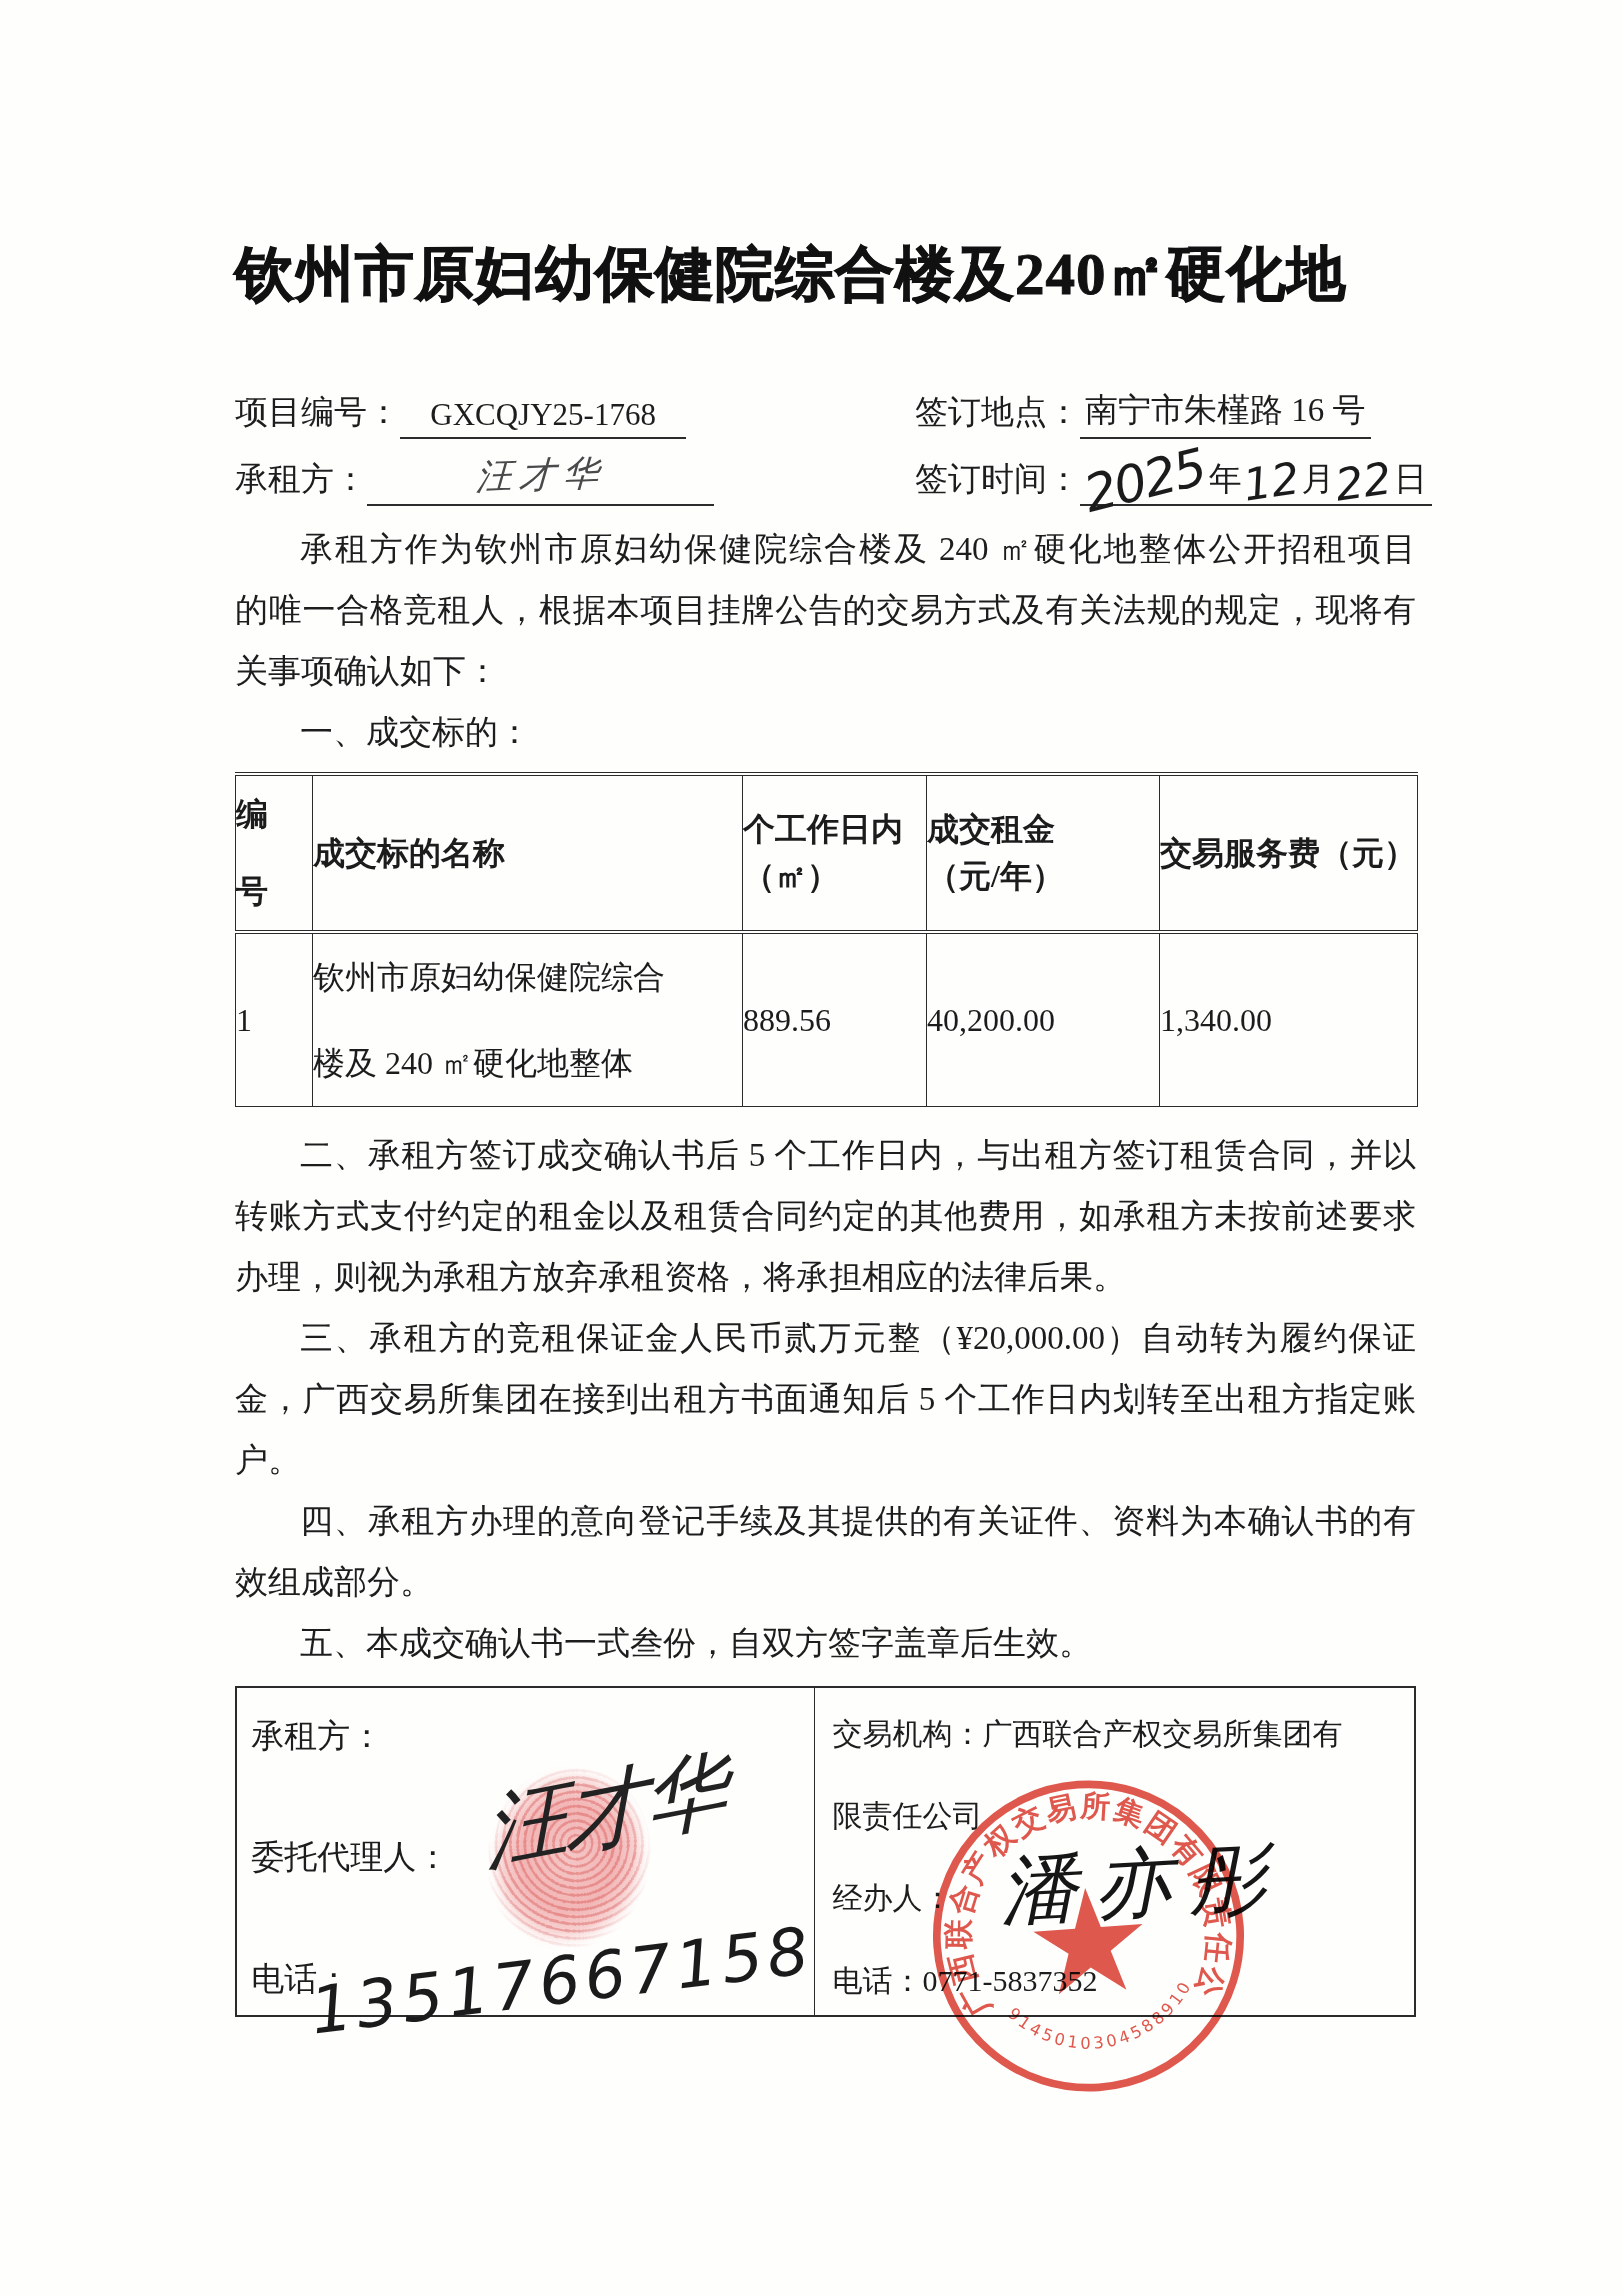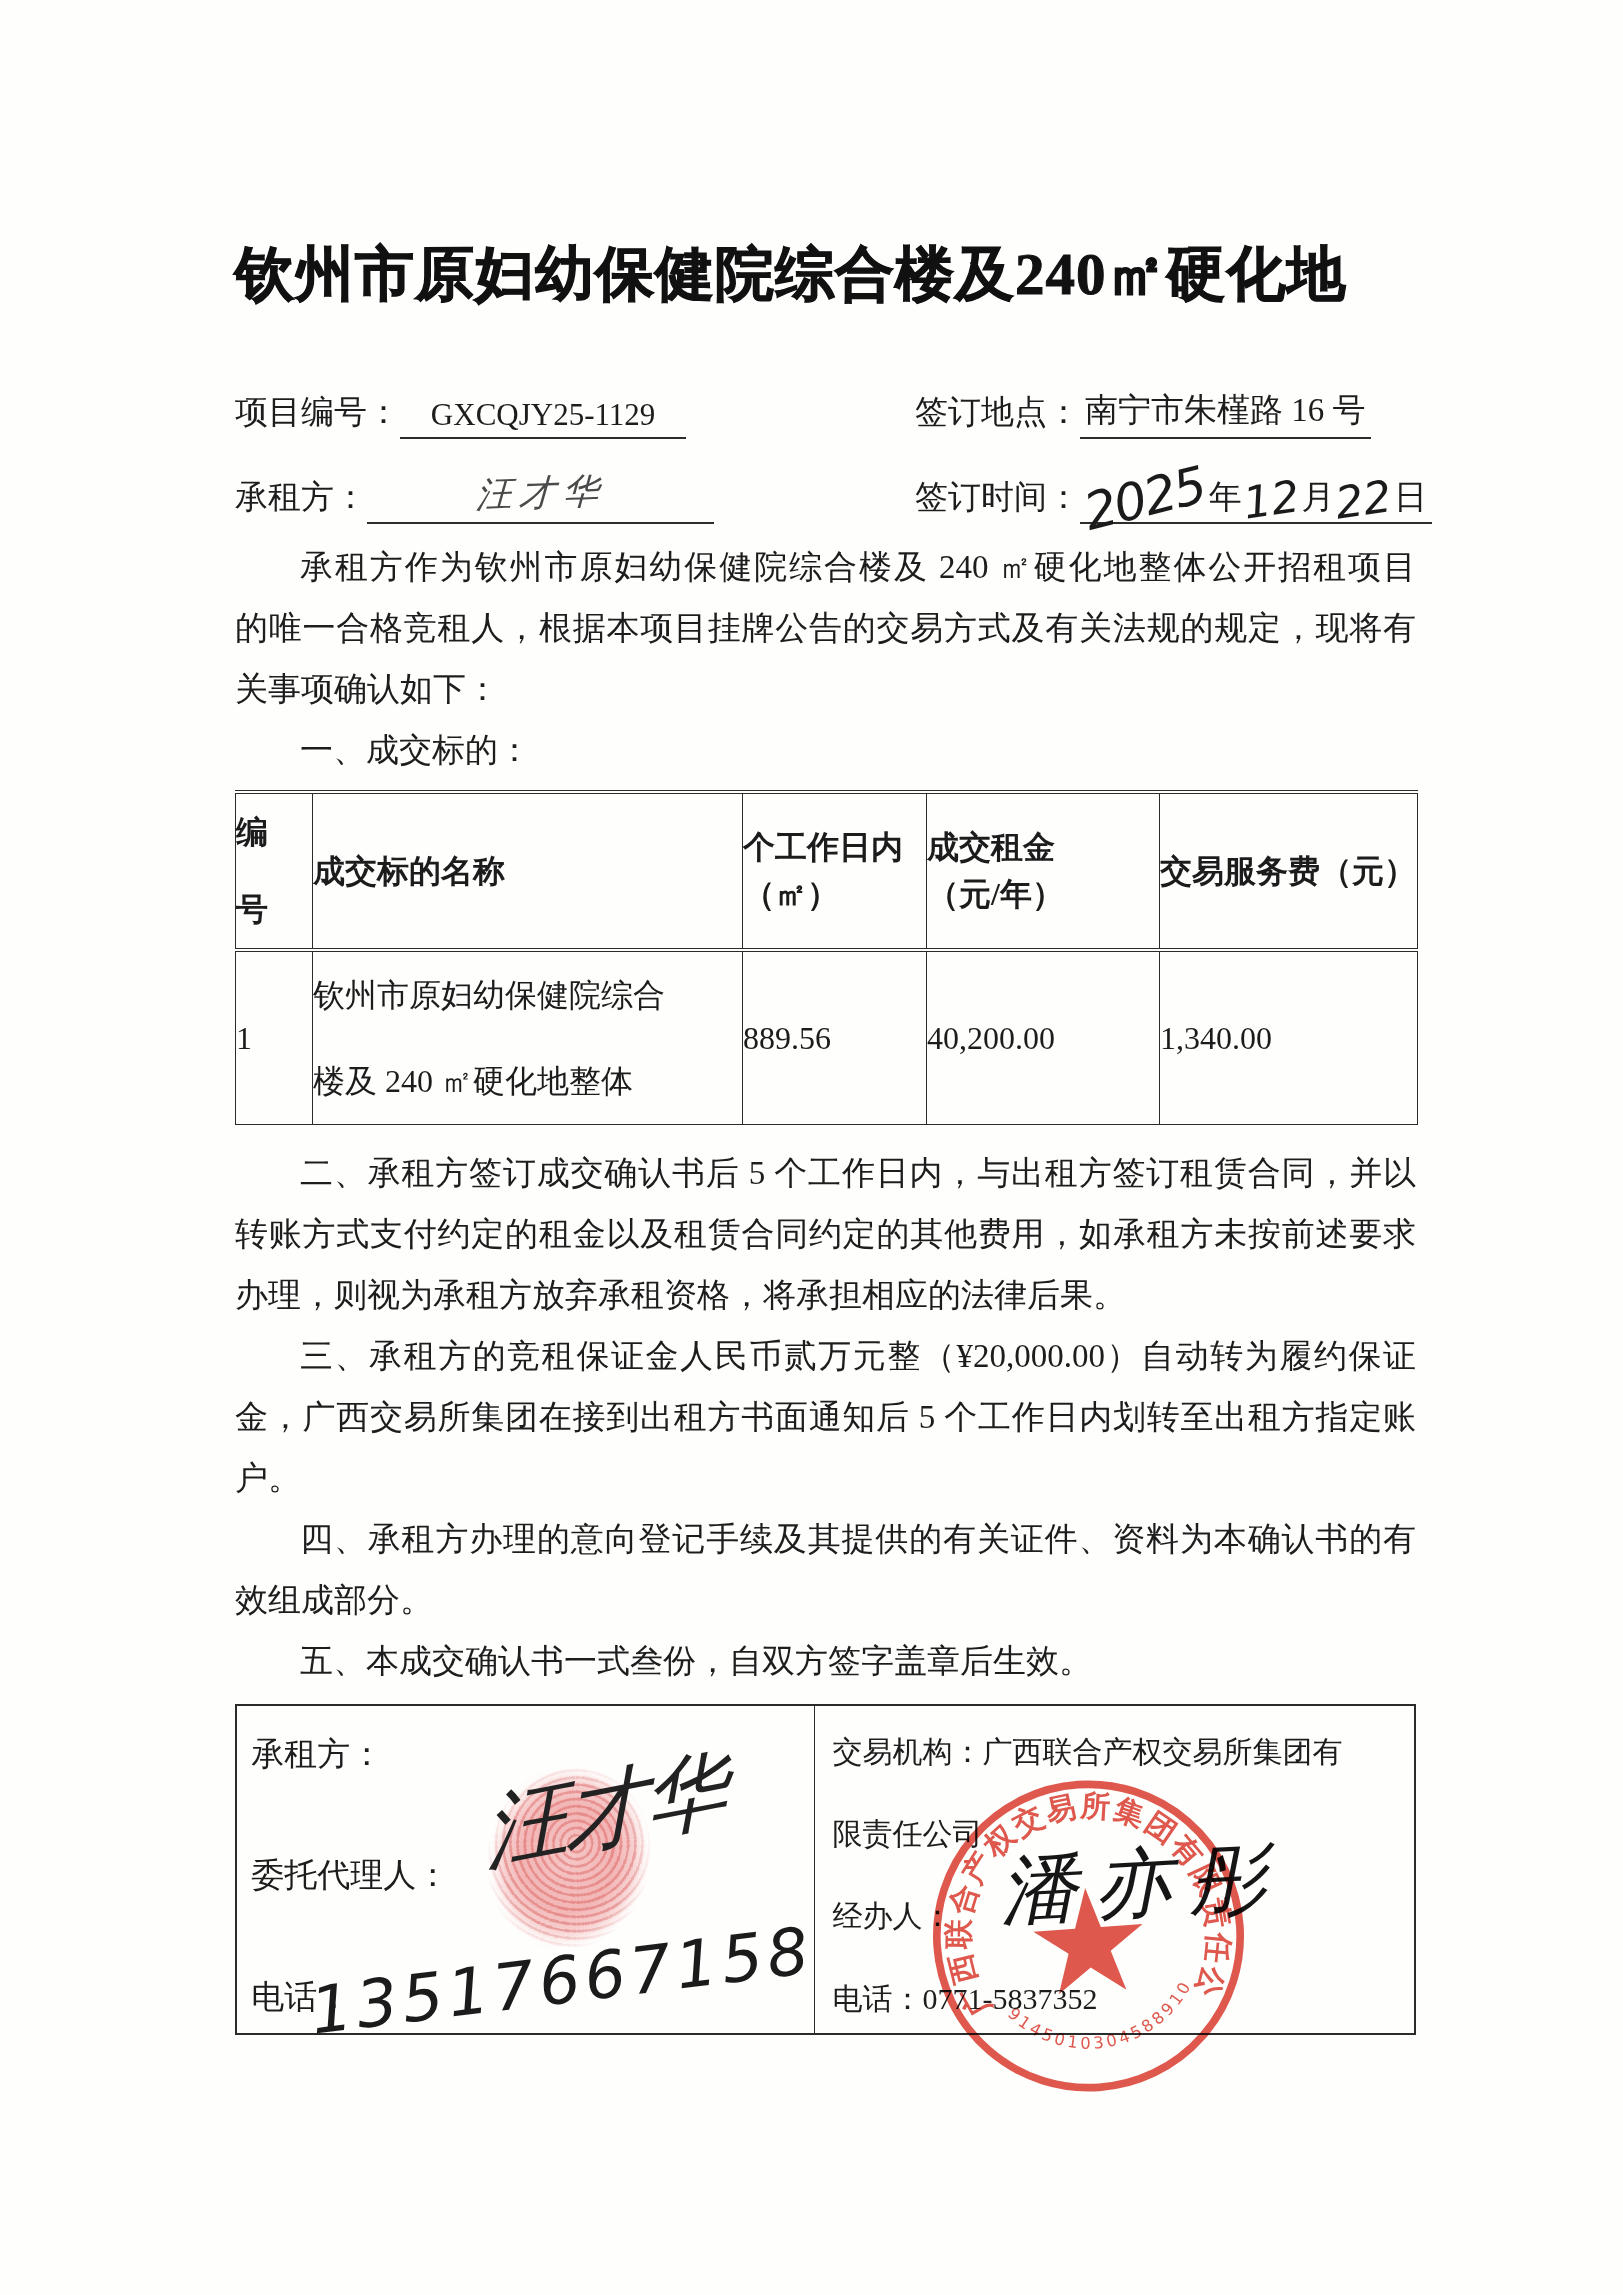--- a/index.html
+++ b/index.html
@@ -9,21 +9,21 @@
     background:#fefefd;
     font-family:"Liberation Serif","DejaVu Serif",serif;
     color:#1d1d1d;
     overflow:hidden;
   }
   .content{position:absolute;left:235px;top:0;width:1181px;}
   
   .doc-title{margin:229px 0 0 0;text-align:left;font-size:59px;line-height:91px;
     font-weight:bold;letter-spacing:1px;color:#111;-webkit-text-stroke:1px #111;}
   
-  .info-grid{display:grid;grid-template-columns:680px 1fr;row-gap:23px;margin-top:57px;font-size:33px;}
+  .info-grid{display:grid;grid-template-columns:680px 1fr;row-gap:5px;margin-top:57px;font-size:33px;}
   .info-item{display:flex;align-items:flex-end;height:62px;white-space:nowrap;}
   .f-label{flex:0 0 auto;padding-bottom:4.1px;}
   .f-value{border-bottom:2px solid #2c2c2c;padding:0 5.1px 4.1px 5.1px;}
   .w-project{width:276px;text-align:center;font-size:31px;font-family:"Liberation Serif",serif;}
   .w-lessee{width:337px;text-align:center;}
   .w-time{width:342px;display:flex;align-items:flex-end;justify-content:space-between;padding-bottom:2px;}
   .hw{font-style:italic;color:#3c3c3c;}
   .hw-name{display:inline-block;font-size:36px;letter-spacing:7.2px;transform:rotate(-2deg) skewX(-4deg);color:#4a4a4a;}
   .hw-num{font-family:"DejaVu Sans","Liberation Sans",sans-serif;font-style:italic;color:#1b1b1b;}
   .hw-year{display:inline-block;font-size:51px;line-height:31px;transform:rotate(-14deg) translateY(-6.1px);letter-spacing:-2px;}
@@ -77,21 +77,21 @@
 <div class="page">
   <div class="content">
 
     <h1 class="doc-title">
       <div>钦州市原妇幼保健院综合楼及240㎡硬化地</div>
     </h1>
 
     <div class="info-grid">
       <div class="info-item">
         <span class="f-label">项目编号：</span>
-        <span class="f-value w-project">GXCQJY25-1129</span>
+        <span class="f-value w-project">GXCQJY25-1768</span>
       </div>
       <div class="info-item">
         <span class="f-label">签订地点：</span>
         <span class="f-value">南宁市朱槿路 16 号</span>
       </div>
       <div class="info-item">
         <span class="f-label">承租方：</span>
         <span class="f-value w-lessee"><span class="hw hw-name">汪才华</span></span>
       </div>
       <div class="info-item">

